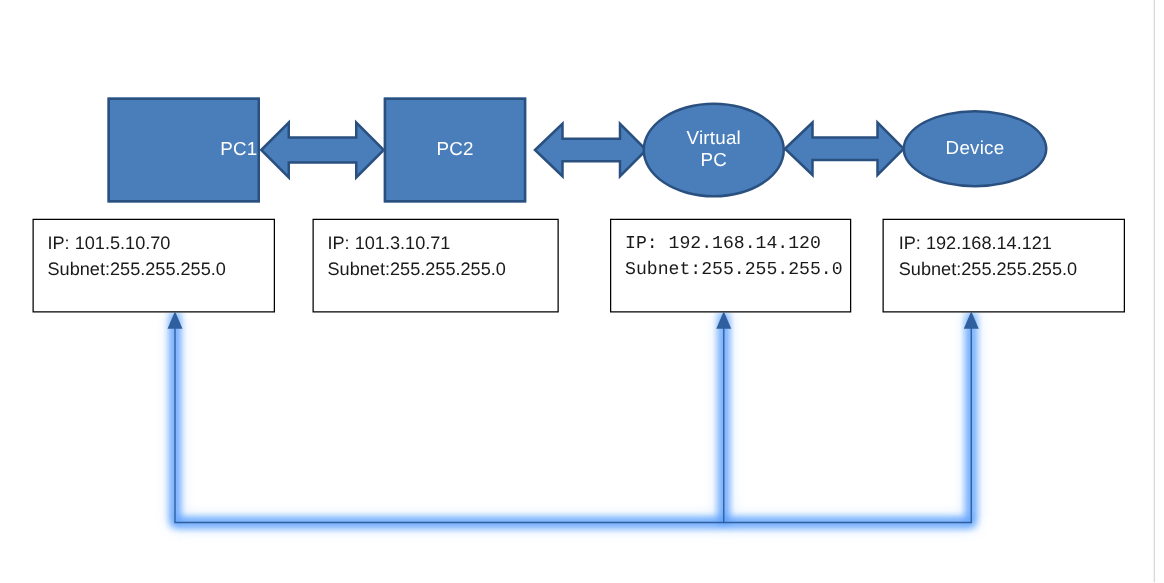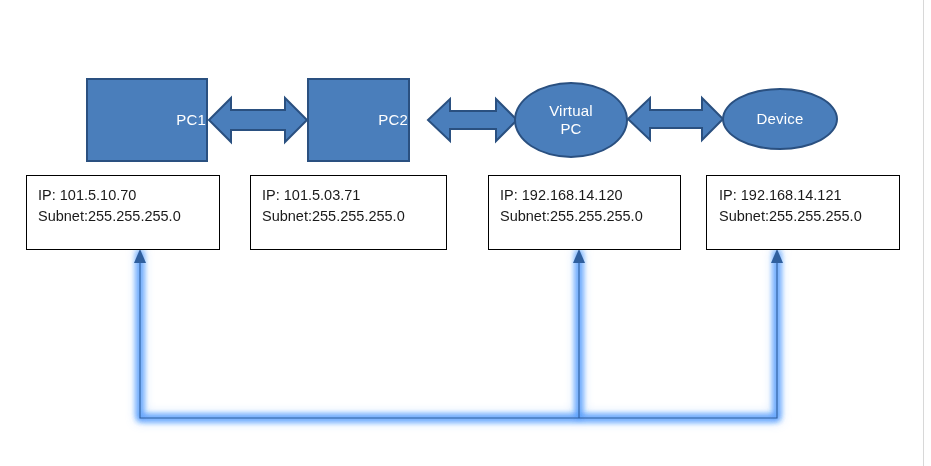--- a/index.html
+++ b/index.html
@@ -125,44 +125,44 @@
       <polygon points="428,120 450,99 450,111 496,111 496,99 517,120 496,141 496,129 450,129 450,141"></polygon>
 
       <polygon points="628,119 650,98 650,110 702,110 702,98 723,119 702,140 702,128 650,128 650,140"></polygon>
     </g>
   </svg>
 
   <div class="node rect" style="left:86px; top:78px; width:122px; height:84px;justify-content:flex-end;">
     <span class="node-label">PC1</span>
   </div>
 
-  <div class="node rect" style="left:307px; top:78px; width:103px; height:84px;justify-content:flex-end;">
+  <div class="node rect" style="left:307px; top:78px; width:114px; height:84px;">
     <span class="node-label">PC2</span>
   </div>
 
   <div class="node ellipse" style="left:722px; top:88px; width:116px; height:62px;">
     <span class="node-label">Device</span>
   </div>
 
   <div class="node ellipse" style="left:514px; top:82px; width:114px; height:76px;">
     <span class="node-label">Virtual
 PC</span>
   </div>
 
   <div class="infobox" style="left:26px; top:175px; width:194px; height:75px;">
     <div class="line">IP: 101.5.10.70</div>
     <div class="line">Subnet:255.255.255.0</div>
   </div>
 
   <div class="infobox" style="left:250px; top:175px; width:197px; height:75px;">
-    <div class="line">IP: 101.5.03.71</div>
+    <div class="line">IP: 101.3.10.71</div>
     <div class="line">Subnet:255.255.255.0</div>
   </div>
 
-  <div class="infobox" style="left:488px; top:175px; width:193px; height:75px;">
+  <div class="infobox" style="left:488px; top:175px; width:193px; height:75px;font-family:Liberation Mono, monospace;">
     <div class="line">IP: 192.168.14.120</div>
     <div class="line">Subnet:255.255.255.0</div>
   </div>
 
   <div class="infobox" style="left:706px; top:175px; width:194px; height:75px;padding-left:12px;">
     <div class="line">IP: 192.168.14.121</div>
     <div class="line">Subnet:255.255.255.0</div>
   </div>
 
   <div class="divider" style="left:923px;"></div>

